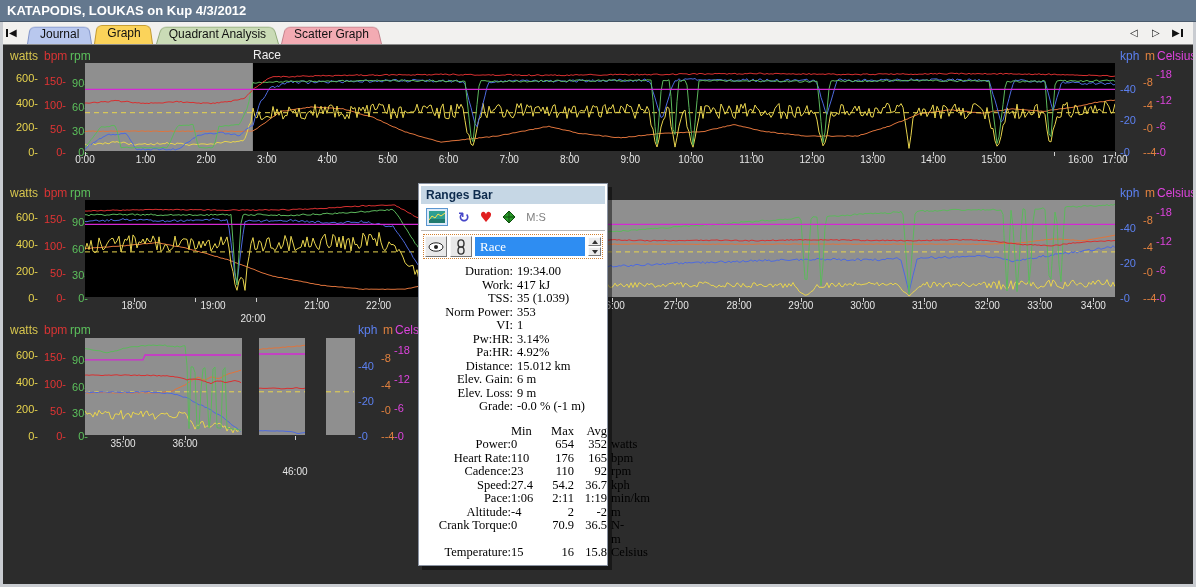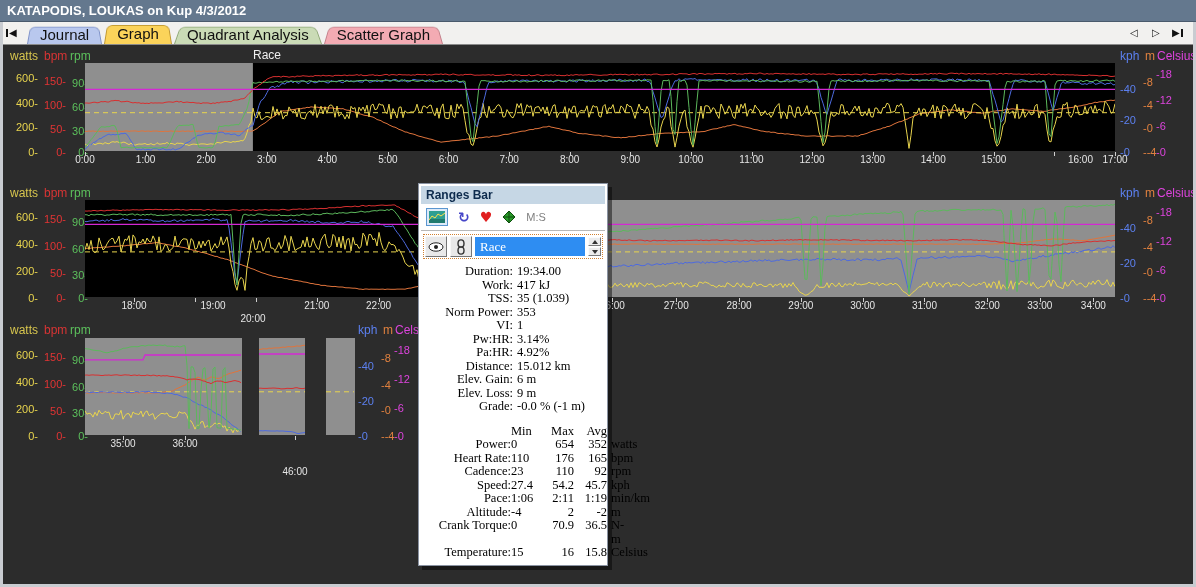--- a/index.html
+++ b/index.html
@@ -4,21 +4,21 @@
 <style>
   html,body{margin:0;padding:0;background:#555;}
   .window{position:relative;width:1196px;height:587px;background:#2c2c2c;overflow:hidden;
           font-family:"Liberation Sans",sans-serif;}
   .titlebar{position:absolute;left:0;top:0;width:100%;height:22px;background:#64788e;
             border-bottom:1px solid #4a5a6c;color:#fff;font-size:13px;font-weight:bold;
             line-height:22px;padding-left:7px;box-sizing:border-box;}
   .tabstrip{position:absolute;left:0;top:22px;width:100%;height:23px;background:#f2f1ef;
             border-bottom:1px solid #8a8a8a;box-sizing:border-box;}
   .tabs{position:absolute;left:26px;bottom:0;display:flex;align-items:flex-end;height:21px;}
-  .tab{position:relative;height:19px;margin:0 1px;padding:0 13px;font-size:15px;color:#111;
+  .tab{position:relative;height:19px;margin:0 1px;padding:0 13px;font-size:12px;color:#111;
        line-height:19px;cursor:default;}
   .tab::before{content:"";position:absolute;inset:0;background:var(--bg);border:1px solid var(--bd);
        border-bottom:none;border-radius:6px 6px 0 0;transform:perspective(22px) rotateX(6deg);
        transform-origin:bottom center;}
   .tab span{position:relative;}
   .tab.active{height:21px;line-height:21px;}
   .navbtn{position:absolute;top:5px;font-size:10px;color:#111;display:flex;align-items:center;gap:1px;
           height:12px;}
   .vbar{display:inline-block;width:2px;height:8px;background:#111;}
   .tri{font-size:10px;line-height:10px;}
@@ -423,21 +423,21 @@
           <span class="tc0">Cadence:</span>
           <span class="tc1">23</span>
           <span class="tc2">110</span>
           <span class="tc3">92</span>
           <span class="tc4">rpm</span>
         </div>
         <div class="trow">
           <span class="tc0">Speed:</span>
           <span class="tc1">27.4</span>
           <span class="tc2">54.2</span>
-          <span class="tc3">45.7</span>
+          <span class="tc3">36.7</span>
           <span class="tc4">kph</span>
         </div>
         <div class="trow">
           <span class="tc0">Pace:</span>
           <span class="tc1">1:06</span>
           <span class="tc2">2:11</span>
           <span class="tc3">1:19</span>
           <span class="tc4">min/km</span>
         </div>
         <div class="trow">

